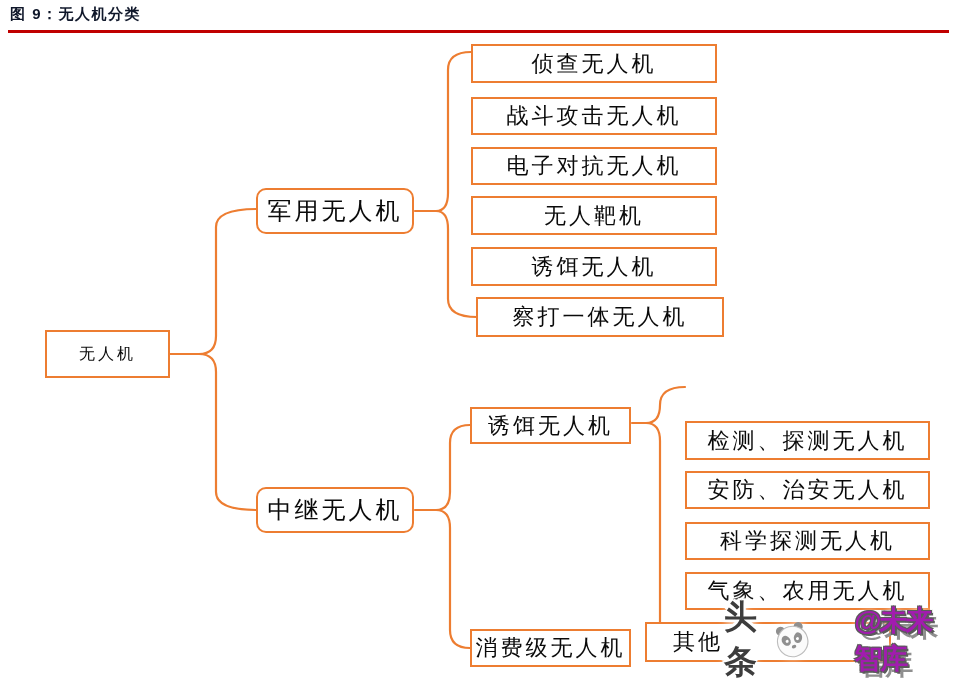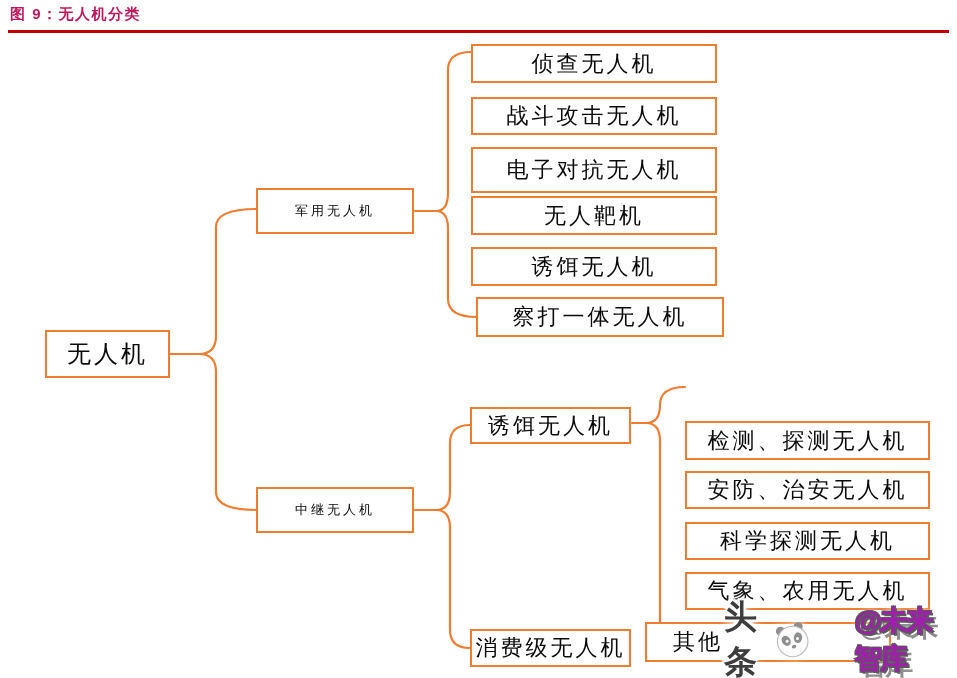--- a/index.html
+++ b/index.html
@@ -11,41 +11,41 @@
   html,body{margin:0;padding:0;background:#ffffff;}
   .stage{
     position:relative;
     width:957px;height:678px;
     background:#ffffff;
     overflow:hidden;
     font-family:"Liberation Sans", sans-serif;
   }
   .fig-title{
     position:absolute;left:10px;top:5px;
-    font-size:15px;font-weight:bold;color:#be185d;
+    font-size:15px;font-weight:bold;color:#0f172a;
     letter-spacing:1.5px;
   }
   .rule{
     position:absolute;left:8px;top:30px;width:941px;height:3px;
     background:var(--rule-red);
   }
   .connectors{position:absolute;left:0;top:0;width:957px;height:678px;}
   .connectors path{fill:none;stroke:var(--orange);stroke-width:2.2;stroke-linecap:round;stroke-linejoin:round;}
   .node{
     position:absolute;
     border:2px solid var(--orange);
     background:#ffffff;
     display:flex;align-items:center;justify-content:center;
     font-family:"Liberation Serif", serif;
     color:var(--ink);
     font-size:22px;letter-spacing:3px;
     white-space:nowrap;
   }
-  .node.lvl0{font-size:24px;}
-  .node.lvl1{font-size:13px;}
+  .node.lvl0{font-size:16px;}
+  .node.lvl1{font-size:24px;border-radius:10px;}
   .node.left-text{justify-content:flex-start;padding-left:26px;}
   .watermark{
     position:absolute;left:724px;top:612px;height:56px;
     display:flex;align-items:center;
     pointer-events:none;
   }
   .wm-prefix{
     font-size:33px;font-weight:bold;color:#3d3d3d;
     letter-spacing:-3px;
     text-shadow:0 0 4px #fff,0 0 7px #fff,2px 2px 0 #ffffff,-2px -2px 0 #ffffff,
@@ -79,21 +79,21 @@
     <path d="M632 423 H646 M685 387 Q660 387 660 405 Q660 423 646 423 Q660 423 660 441 L660 623 Q660 641 685 641"></path>
   </svg>
 
   <div class="node lvl0" style="left:45px;top:330px;width:125px;height:48px;">无人机</div>
 
   <div class="node lvl1" style="left:256px;top:188px;width:158px;height:46px;">军用无人机</div>
   <div class="node lvl1" style="left:256px;top:487px;width:158px;height:46px;">中继无人机</div>
 
   <div class="node" style="left:471px;top:44px;width:246px;height:39px;">侦查无人机</div>
   <div class="node" style="left:471px;top:97px;width:246px;height:38px;">战斗攻击无人机</div>
-  <div class="node" style="left:471px;top:147px;width:246px;height:46px;">电子对抗无人机</div>
+  <div class="node" style="left:471px;top:147px;width:246px;height:38px;">电子对抗无人机</div>
   <div class="node" style="left:471px;top:196px;width:246px;height:39px;">无人靶机</div>
   <div class="node" style="left:471px;top:247px;width:246px;height:39px;">诱饵无人机</div>
   <div class="node" style="left:476px;top:297px;width:248px;height:40px;">察打一体无人机</div>
 
   <div class="node" style="left:470px;top:407px;width:161px;height:37px;">诱饵无人机</div>
   <div class="node" style="left:470px;top:629px;width:161px;height:38px;">消费级无人机</div>
 
   <div class="node" style="left:685px;top:421px;width:245px;height:39px;">检测、探测无人机</div>
   <div class="node" style="left:685px;top:471px;width:245px;height:38px;">安防、治安无人机</div>
   <div class="node" style="left:685px;top:522px;width:245px;height:38px;">科学探测无人机</div>

